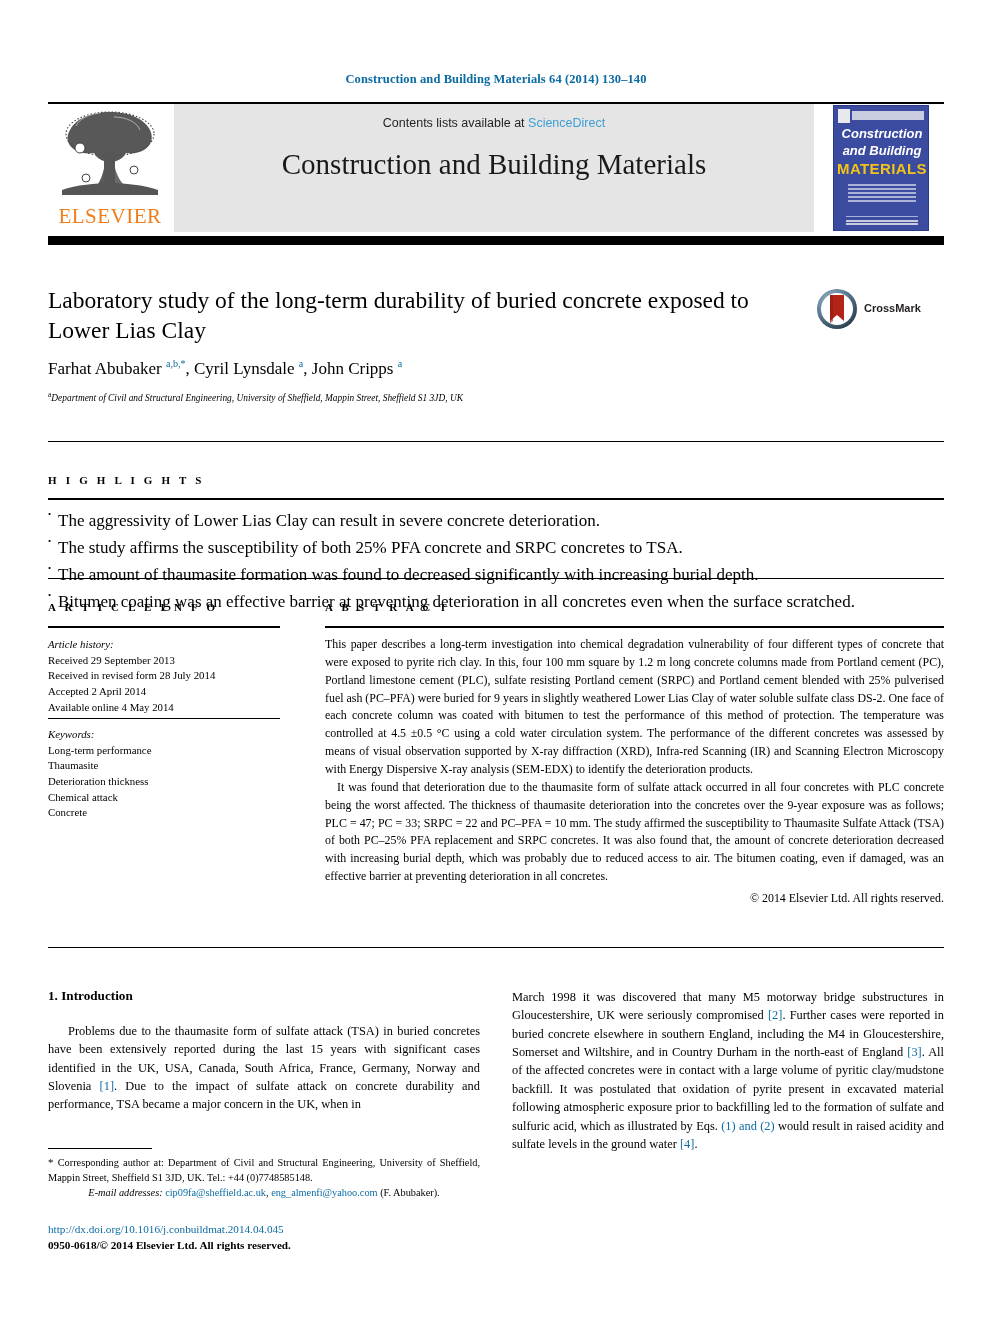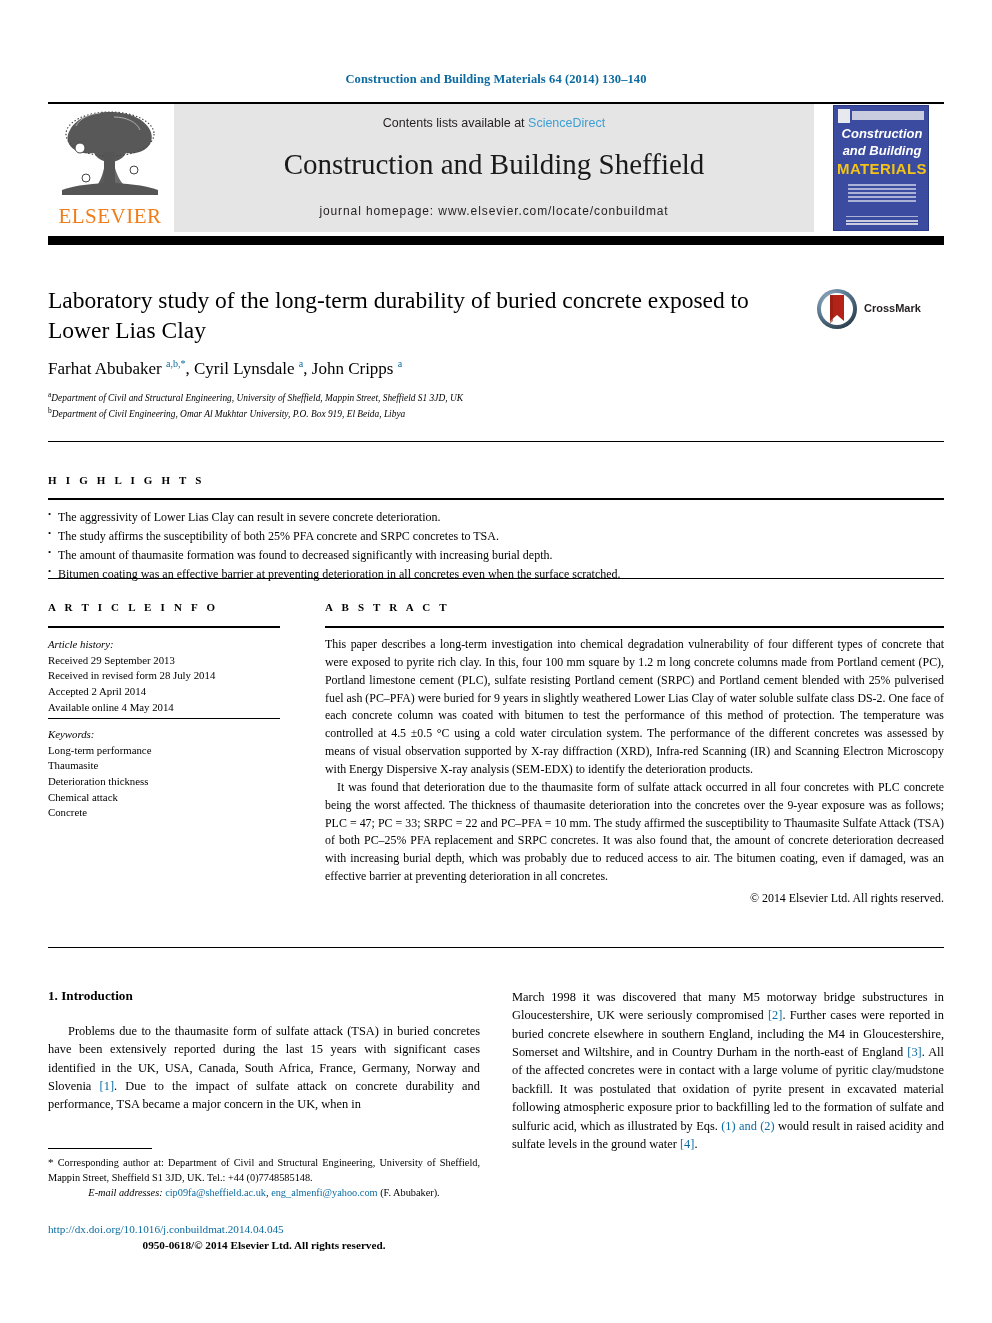--- a/index.html
+++ b/index.html
@@ -264,21 +264,21 @@
     position: absolute;
     left: 48px; top: 498px;
     width: 896px; height: 2px;
     background: #000;
   }
   .highlights-list {
     position: absolute;
     left: 48px; top: 508px;
     width: 896px;
     font-family: "Liberation Serif", serif;
-    font-size: 12px;
+    font-size: 17px;
     line-height: 1.58;
   }
   .highlights-list li {
     list-style: none;
     position: relative;
     padding-left: 10px;
   }
   .highlights-list li::before {
     content: "\2022";
     position: absolute;
@@ -411,21 +411,21 @@
 
   .doi-block {
     position: absolute;
     left: 48px; top: 1222px;
     width: 432px;
     font-family: "Liberation Serif", serif;
     font-size: 11.2px;
     line-height: 1.42;
   }
   .doi-block .doi { color: #0b6ba2; }
-  .doi-block .issn { font-weight: bold; color: #000; text-align: center; }
+  .doi-block .issn { font-weight: bold; color: #000; }
 </style>
 </head>
 <body>
 
 <div class="page">
 
   <div class="running-head">Construction and Building Materials 64 (2014) 130–140</div>
 
   <div class="header-rule-top"></div>
 
@@ -444,22 +444,21 @@
           <circle cx="24" cy="40" r="5" fill="#fff" stroke="#444" stroke-width="1"></circle>
           <circle cx="30" cy="70" r="4" fill="#fff" stroke="#444" stroke-width="1"></circle>
           <circle cx="78" cy="62" r="4" fill="#fff" stroke="#444" stroke-width="1"></circle>
         </g>
       </svg>
       <div class="elsevier-word">ELSEVIER</div>
     </div>
 
     <div class="journal-box">
       <div class="contents-line"><span>Contents lists available at </span><span class="sd">ScienceDirect</span></div>
-      <div class="journal-title">Construction and Building Sheffield</div>
-      <div class="homepage-line">journal homepage: www.elsevier.com/locate/conbuildmat</div>
+      <div class="journal-title">Construction and Building Materials</div>
     </div>
 
     <div class="cover-thumb">
       <div class="cover-inner">
         <div class="cover-elsevier"></div>
         <div class="cover-topbar"></div>
         <div class="cover-l1">Construction</div>
         <div class="cover-l2">and Building</div>
         <div class="cover-l3">MATERIALS</div>
         <div class="cover-blurb">
@@ -494,21 +493,20 @@
       <circle cx="21" cy="21" r="16" fill="#ffffff"></circle>
       <path d="M14 7h14v26l-7-6-7 6z" fill="#b32317"></path>
       <path d="M14 7h3v26l-3 2.5z" fill="#8f1a10" opacity="0.6"></path>
     </svg>
     <div class="cm-label">CrossMark</div>
   </div>
 
   <div class="authors">Farhat Abubaker <sup>a,b,</sup><sup>*</sup>, Cyril Lynsdale <sup>a</sup>, John Cripps <sup>a</sup></div>
   <div class="affils">
     <div><sup>a</sup><span>Department of Civil and Structural Engineering, University of Sheffield, Mappin Street, Sheffield S1 3JD, UK</span></div>
-    <div><sup>b</sup><span>Department of Civil Engineering, Omar Al Mukhtar University, P.O. Box 919, El Beida, Libya</span></div>
   </div>
 
   <div class="rule-a"></div>
 
   <div class="sec-head highlights-head">H I G H L I G H T S</div>
   <div class="rule-b"></div>
   <div class="highlights-list">
     <ul>
       <li>The aggressivity of Lower Lias Clay can result in severe concrete deterioration.</li>
       <li>The study affirms the susceptibility of both 25% PFA concrete and SRPC concretes to TSA.</li>

